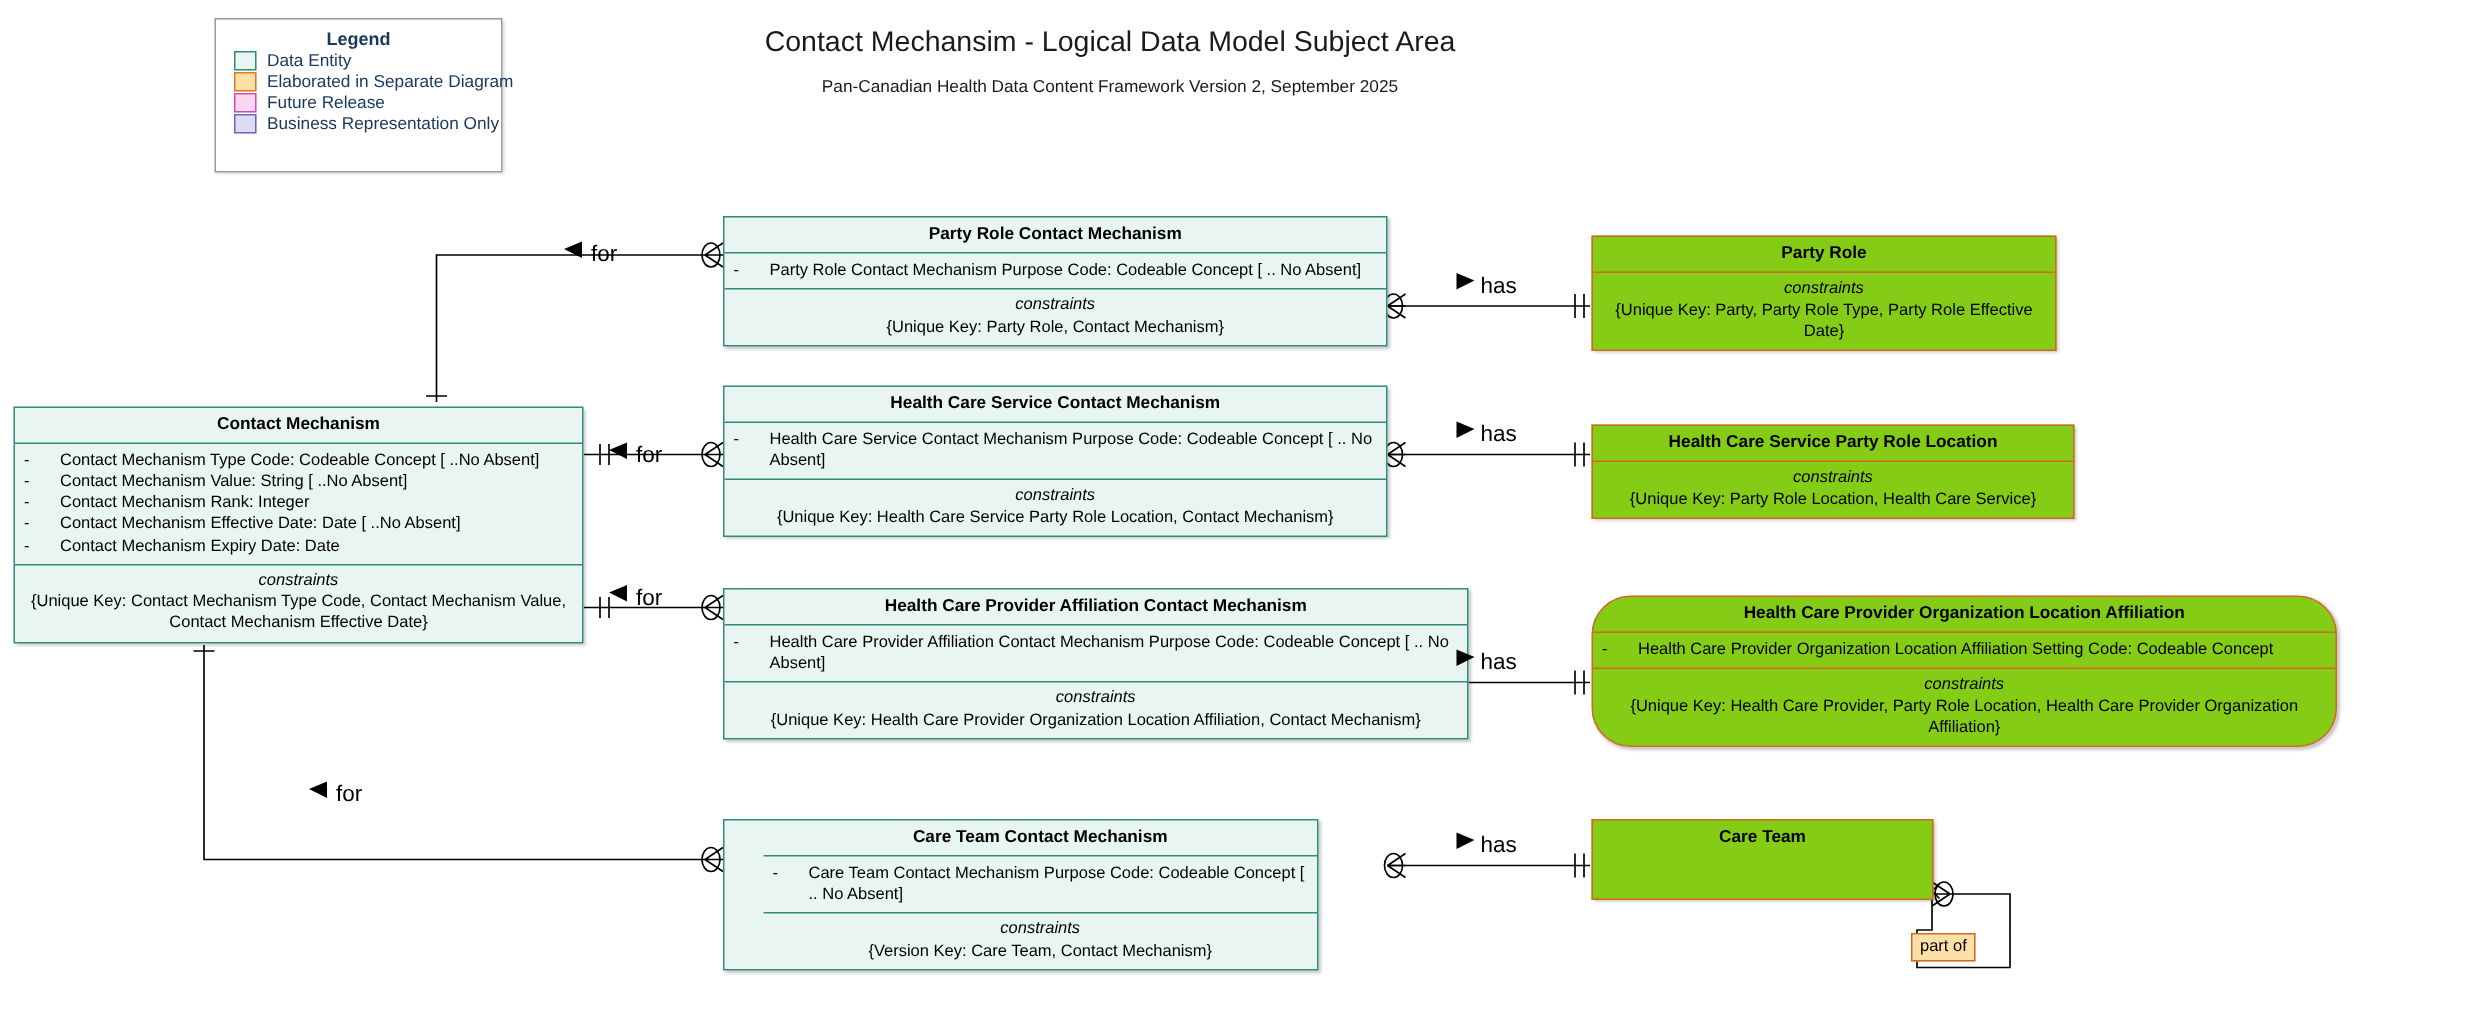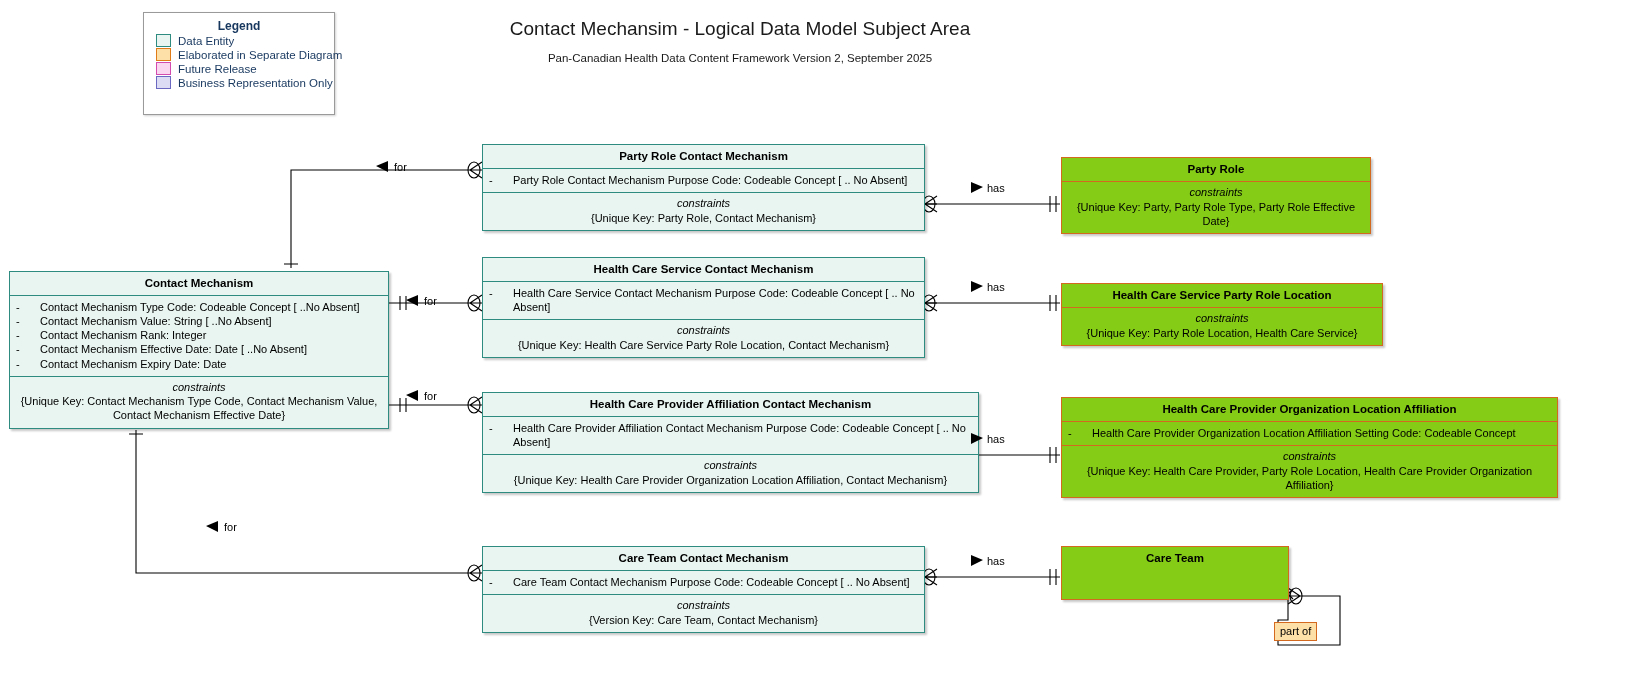--- a/index.html
+++ b/index.html
@@ -137,21 +137,21 @@
   }
   .c-body {
     text-align: center;
     font-size: 11px;
     line-height: 1.3;
   }
 
   
   .rel-label {
     position: absolute;
-    font-size: 11px;
+    font-size: 15px;
     color: #000;
     white-space: nowrap;
   }
   .partof-box {
     position: absolute;
     box-sizing: border-box;
     background: #fddfa8;
     border: 1px solid #d2691e;
     font-size: 11px;
     padding: 2px 5px 3px 5px;
@@ -329,37 +329,37 @@
           <span class="atext">Health Care Provider Affiliation Contact Mechanism Purpose Code: Codeable Concept [ .. No Absent]</span>
         </div>
     </div>
     <div class="e-sep"></div>
     <div class="e-constraints">
       <div class="c-head">constraints</div>
       <div class="c-body">{Unique Key: Health Care Provider Organization Location Affiliation, Contact Mechanism}</div>
     </div>
   </div>
 
-  <div class="entity orange" style="left:1061px; top:397px; width:497px;">
+  <div class="entity orange" style="left:1061px; top:397px; width:497px;border-radius:26px;">
     <div class="e-title">Health Care Provider Organization Location Affiliation</div>
     <div class="e-sep"></div>
     <div class="e-attrs">
       <div class="attr">
           <span class="dash">-</span>
           <span class="atext">Health Care Provider Organization Location Affiliation Setting Code: Codeable Concept</span>
         </div>
     </div>
     <div class="e-sep"></div>
     <div class="e-constraints">
       <div class="c-head">constraints</div>
       <div class="c-body">{Unique Key: Health Care Provider, Party Role Location, Health Care Provider Organization Affiliation}</div>
     </div>
   </div>
 
-  <div class="entity" style="left:482px; top:546px; width:443px;">
+  <div class="entity" style="left:482px; top:546px; width:397px;padding-left:26px;">
     <div class="e-title">Care Team Contact Mechanism</div>
     <div class="e-sep"></div>
     <div class="e-attrs">
       <div class="attr">
           <span class="dash">-</span>
           <span class="atext">Care Team Contact Mechanism Purpose Code: Codeable Concept [ .. No Absent]</span>
         </div>
     </div>
     <div class="e-sep"></div>
     <div class="e-constraints">

